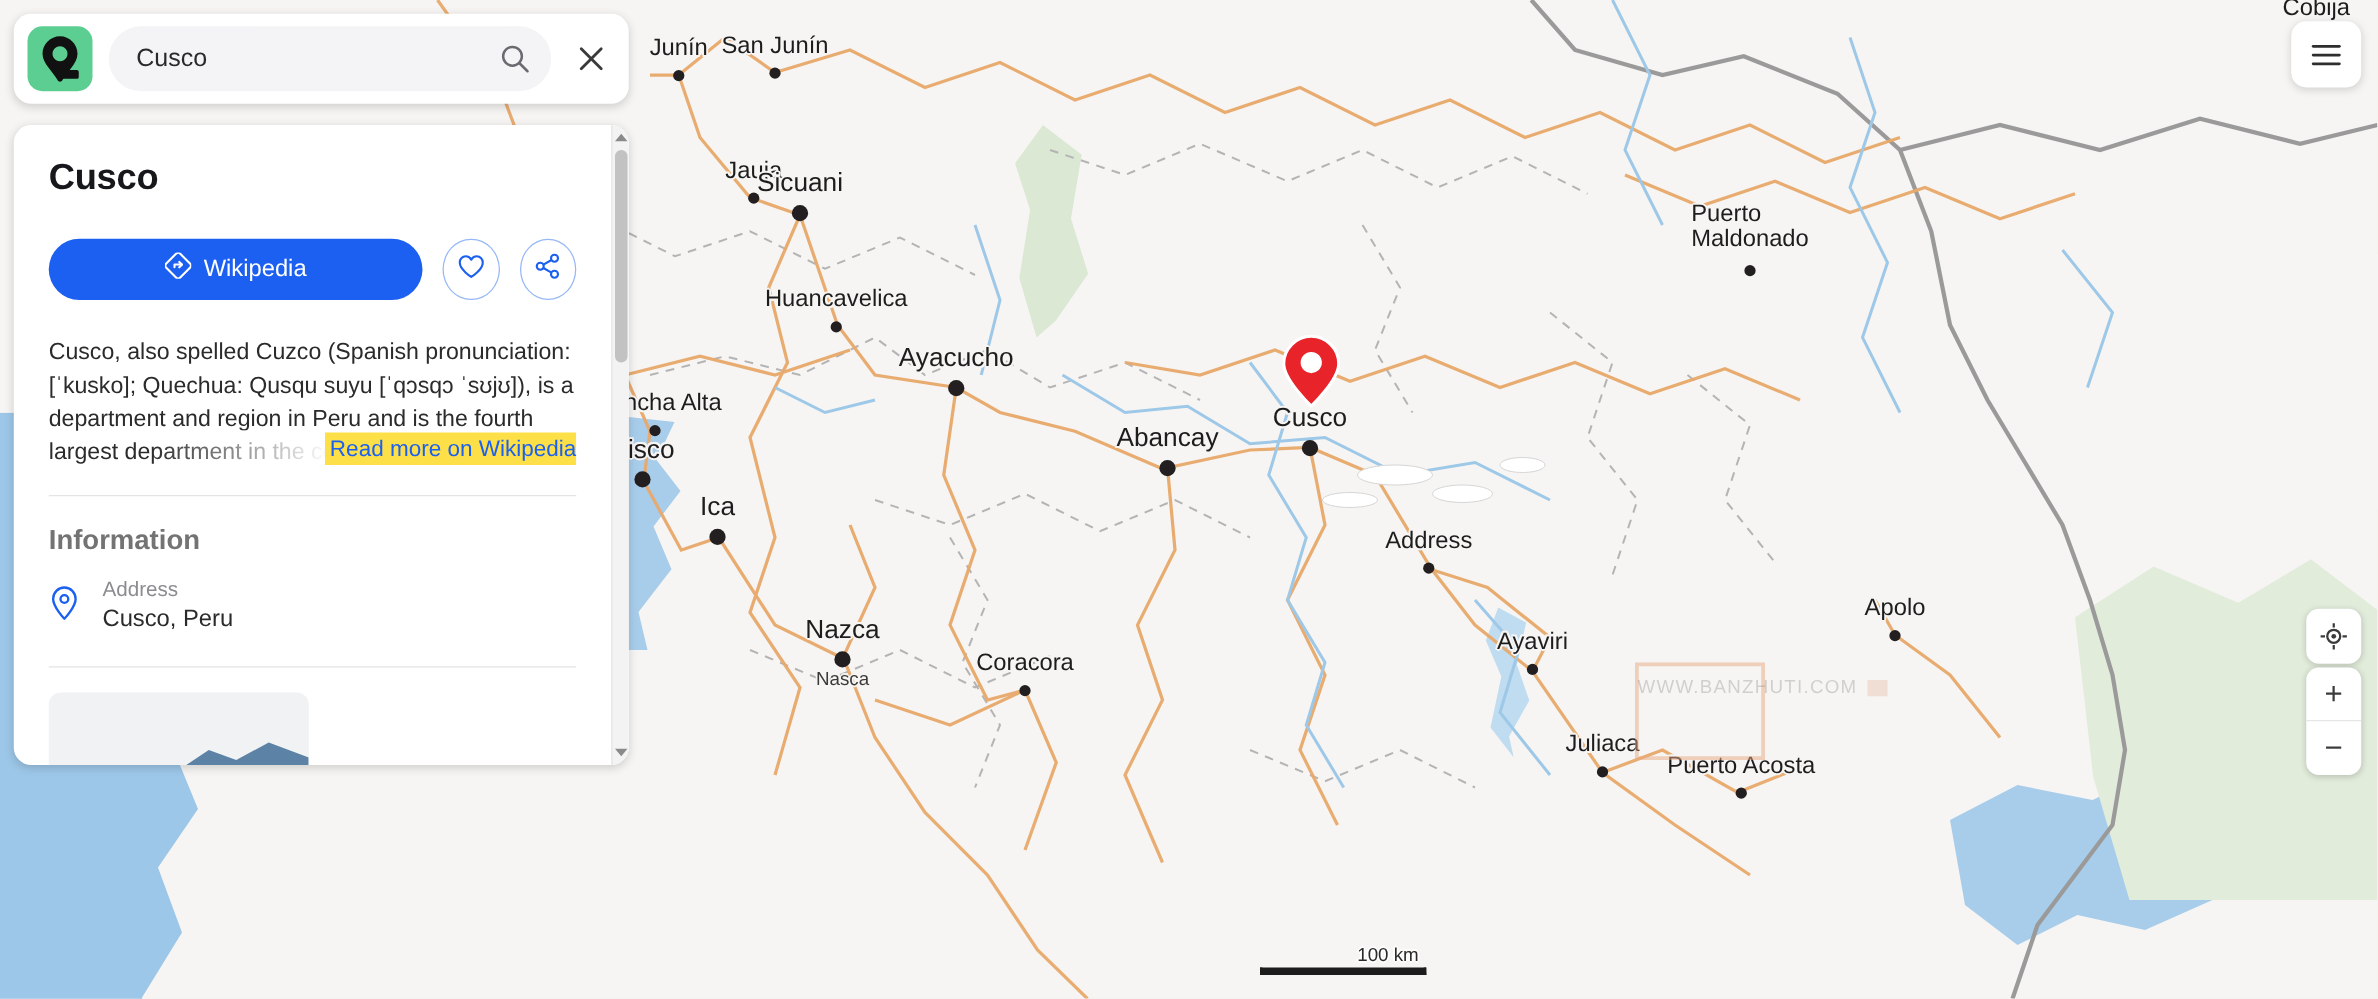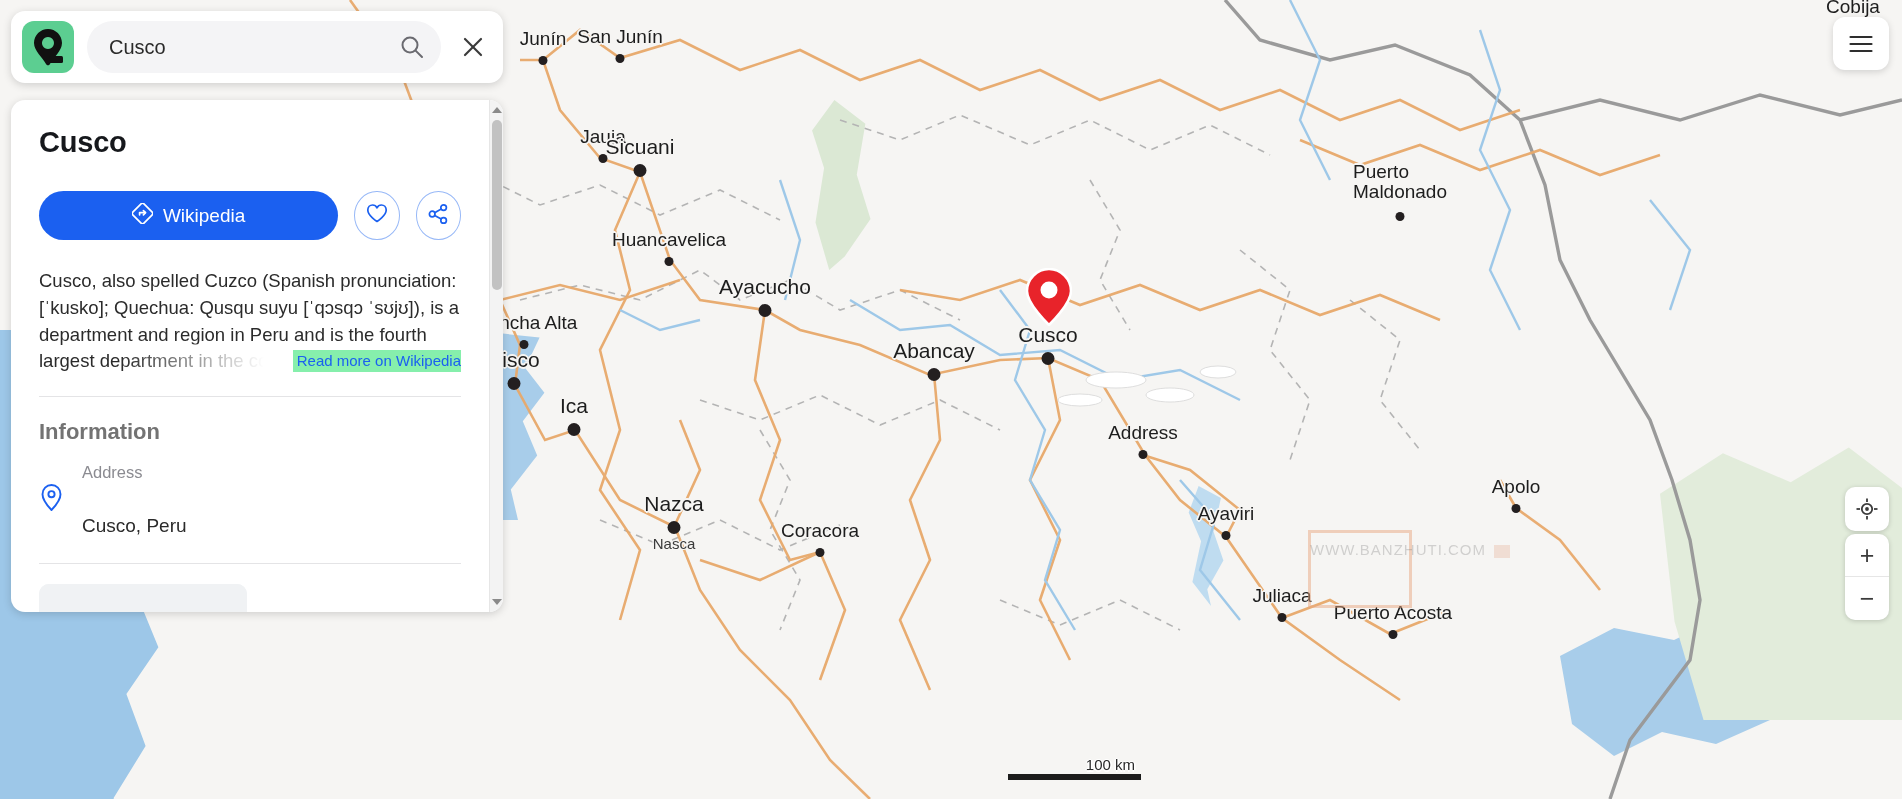--- a/index.html
+++ b/index.html
@@ -162,28 +162,28 @@
     margin-top: 28px; font-size: 18.5px; line-height: 1.45; color: #2b2b2b;
     position: relative; max-height: 104px; overflow: hidden;
   }
   #desc-fade {
     position: absolute; right: 0; bottom: 0; width: 340px; height: 28px;
     background: linear-gradient(90deg, rgba(255,255,255,0) 0%, #fff 42%);
     pointer-events: none;
   }
   #wiki-link {
     position: absolute; right: 0; bottom: 0;
-    color: #1b60f0; font-size: 15px; text-decoration: none; cursor: pointer;
-    background: #86efac; padding-left: 4px;
+    color: #1b60f0; font-size: 18px; text-decoration: none; cursor: pointer;
+    background: #fde047; padding-left: 4px;
   }
   .divider { height: 1px; background: #e4e4e6; margin: 24px 0 0 0; }
   .section-title { font-size: 22px; font-weight: bold; color: #737373; margin-top: 22px; }
   #address-row { display: flex; align-items: center; gap: 18px; margin-top: 16px; }
   #address-text .lab { font-size: 16.5px; color: #8b8b91; line-height: 1.35; }
-  #address-text .val { font-size: 19px; color: #2b2b2b; line-height: 1.35; margin-top: 30px; }
+  #address-text .val { font-size: 19px; color: #2b2b2b; line-height: 1.35; }
   #photos-title { font-size: 22px; font-weight: bold; color: #16181c; margin-top: 26px; }
   #photo-strip { margin-top: 20px; display: flex; gap: 12px; }
   .photo {
     width: 208px; height: 140px; border-radius: 10px; overflow: hidden;
     background: #eef1f3; flex: 0 0 auto;
   }
   
   #scrollbar {
     position: absolute; right: 0; top: 0; bottom: 0; width: 14px; background: #f3f3f3;
     border-left: 1px solid #e6e6e6;

